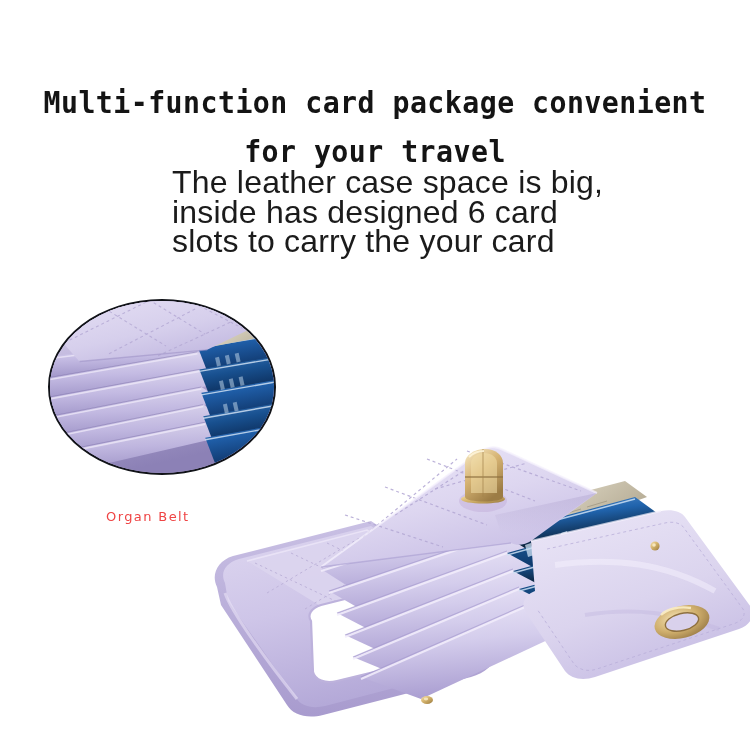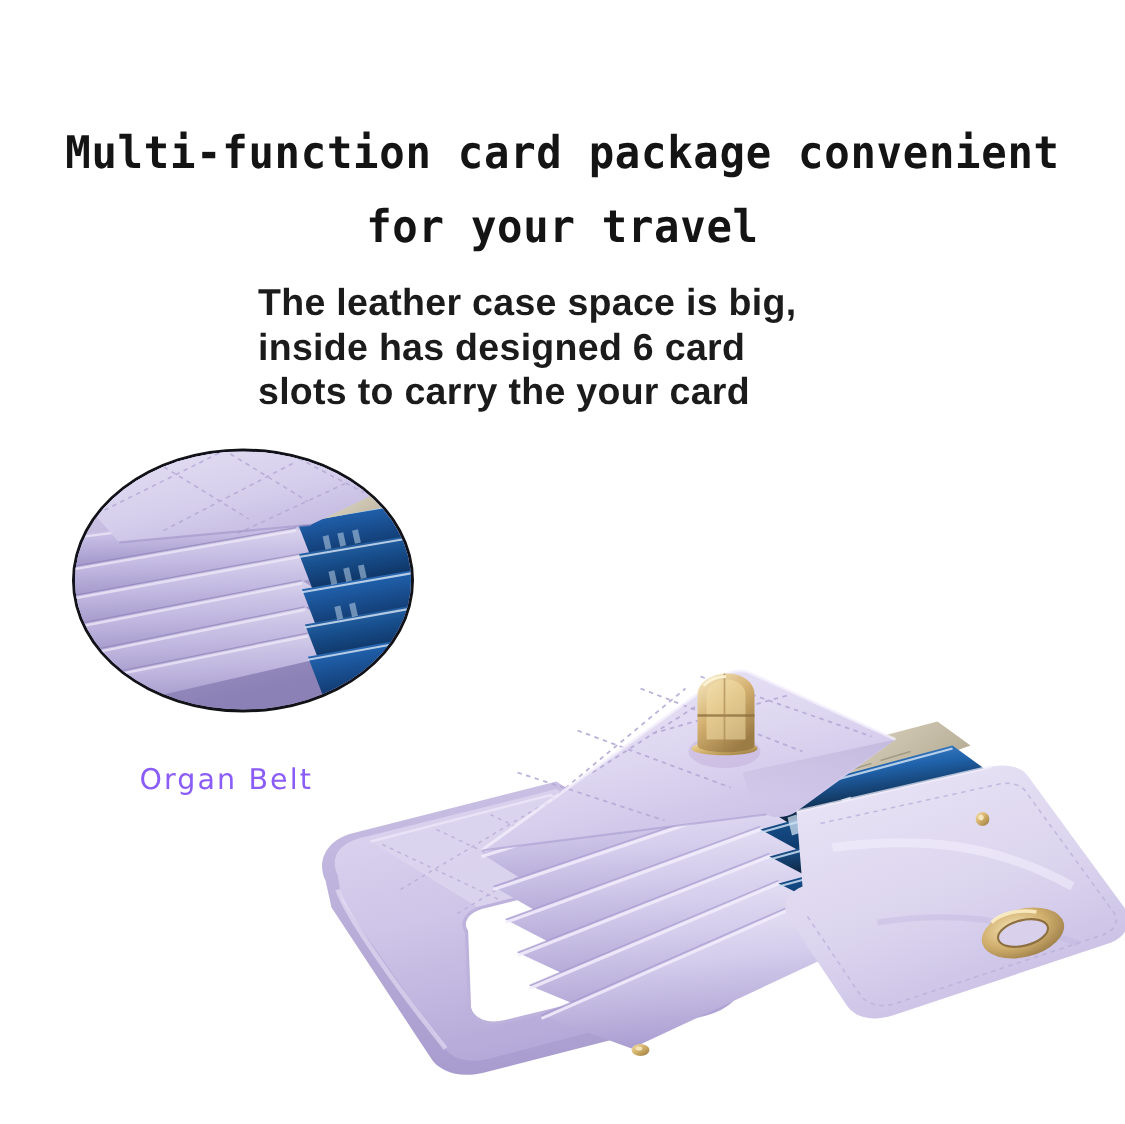--- a/index.html
+++ b/index.html
@@ -34,37 +34,36 @@
   .headline .line2 { display: block; }
 
   
   .bodycopy {
     position: absolute;
     top: 168px;
     left: 172px;
     width: 430px;
     color: #1b1b1b;
     font-family: "Liberation Sans", sans-serif;
-    font-weight: 700;
-    font-size: 25px;
+    font-weight: 400;
+    font-size: 32px;
     line-height: 29.5px;
     letter-spacing: 0.2px;
-    margin-top: 20px;
   }
   .bodycopy .bl { display: block; white-space: nowrap; }
 
   
   .caption {
     position: absolute;
-    left: 93px;
+    left: 106px;
     top: 509px;
-    color: #8b5cf6;
+    color: #ef4444;
     font-family: "DejaVu Sans", sans-serif;
     font-weight: 400;
-    font-size: 19px;
+    font-size: 13px;
     letter-spacing: 1.4px;
   }
 
   
   .inset {
     position: absolute;
     left: 48px;
     top: 299px;
     width: 228px;
     height: 176px;

